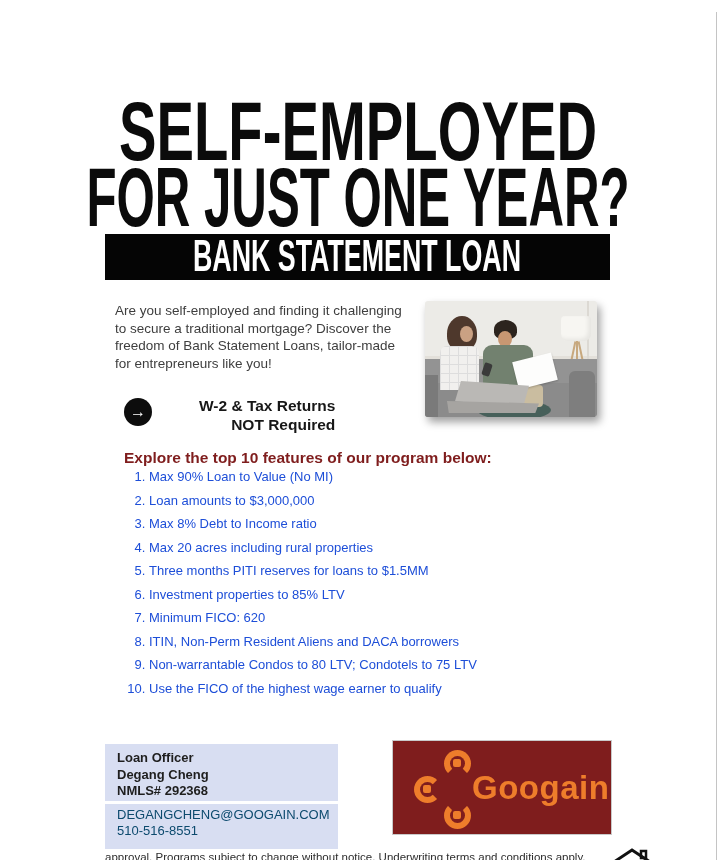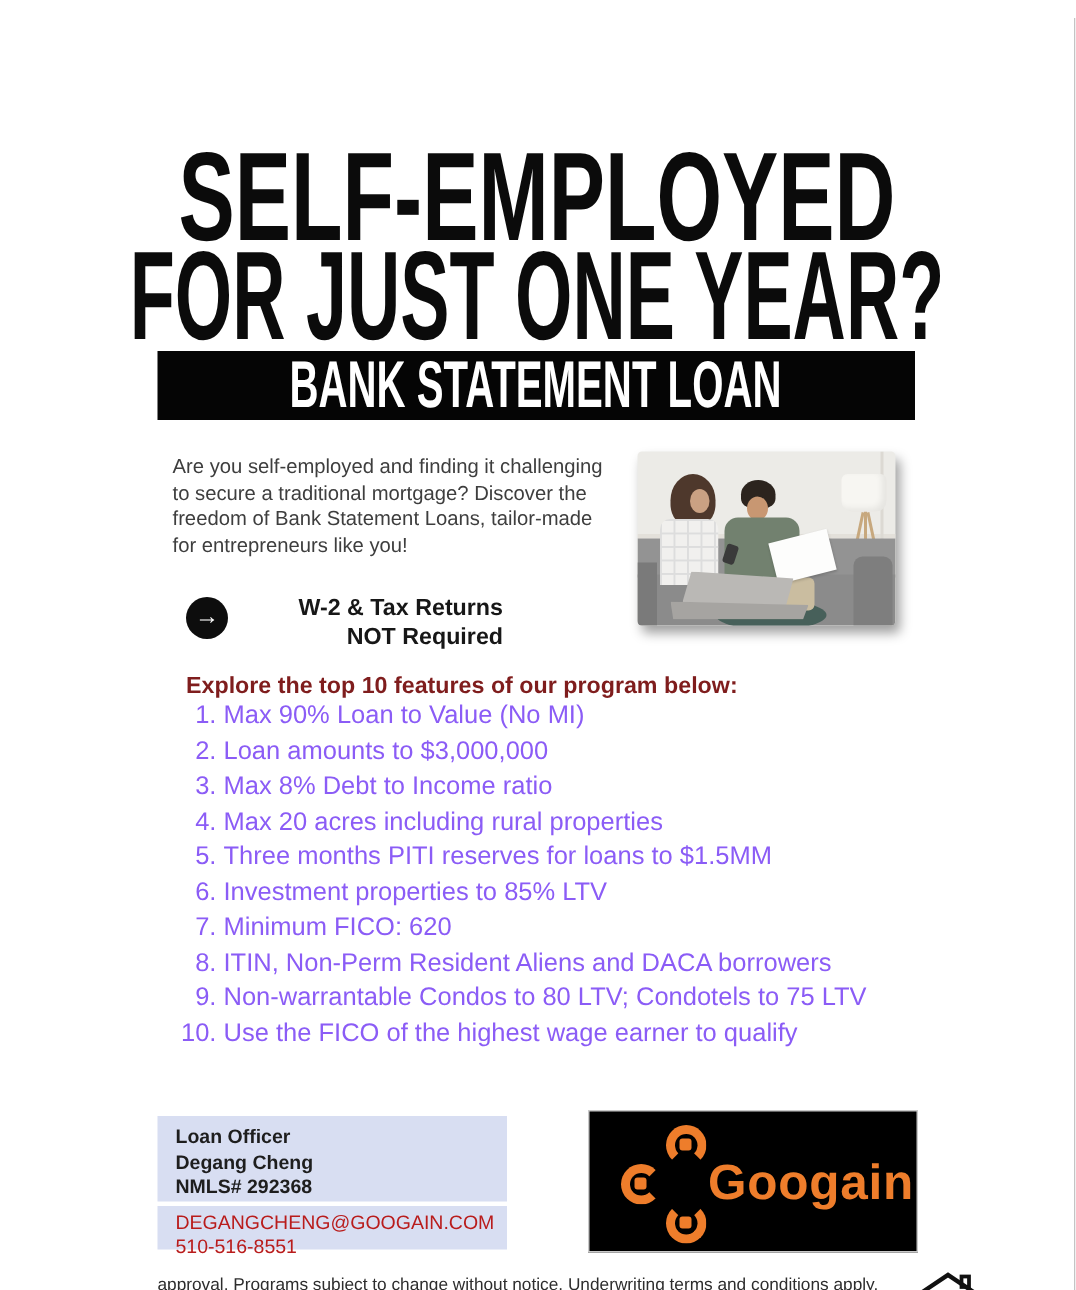--- a/index.html
+++ b/index.html
@@ -57,36 +57,36 @@
   .callout { position:absolute; left:124px; top:384px; display:flex; align-items:flex-start; }
   .arrow-circle {
     width:28px; height:28px; border-radius:50%; background:#0d0d0d; color:#ffffff;
     display:flex; align-items:center; justify-content:center;
     font-size:16px; font-weight:700; flex:0 0 auto; margin-top:2px;
   }
   .callout-text { margin-left:47px; font-size:15.5px; font-weight:700; color:#171717; line-height:19px;text-align:right; }
   
   .features-heading { position:absolute; left:124px; top:437px; font-size:15.5px; font-weight:700; color:#7f1d1d; }
   .features-list { position:absolute; left:105px; top:458px; width:480px; padding-left:44px; }
-  .features-list li { font-size:17px; color:#8b5cf6; line-height:14px; margin-bottom:9.5px; }
+  .features-list li { font-size:13px; color:#1d4ed8; line-height:14px; margin-bottom:9.5px; }
   
   .contact-card1 {
     position:absolute; left:105px; top:732px; width:233px; height:57px;
     background:#d8def2; padding:6px 0 0 12px;
     font-size:13px; font-weight:700; color:#1e1e1e; line-height:16.5px;
   }
   .contact-card2 {
-    position:absolute; left:105px; top:792px; width:233px; height:29px;
+    position:absolute; left:105px; top:792px; width:233px; height:45px;
     background:#d8def2; padding:3px 0 0 12px;
-    font-size:13px; color:#b91c1c; line-height:16px;
+    font-size:13px; color:#0c4a6e; line-height:16px;
   }
   
   .logo-box {
     position:absolute; left:392px; top:728px; width:220px; height:95px;
-    background:#000000; border:1px solid #c9c9c9;
+    background:#7f1d1d; border:1px solid #c9c9c9;
   }
   .ring { position:absolute; width:27px; height:27px; border:6px solid #ee7d2b; border-radius:50%; }
   .ring-top { left:51px; top:9px; border-bottom-color:transparent; }
   .ring-left { left:21px; top:35px; border-right-color:transparent; }
   .ring-bottom { left:51px; top:61px; border-top-color:transparent; }
   .sq { position:absolute; width:8px; height:8px; background:#ee7d2b; border-radius:2px; }
   .sq-top { left:60px; top:18px; }
   .sq-left { left:30px; top:44px; }
   .sq-bottom { left:60px; top:70px; }
   .logo-word { position:absolute; left:79px; top:28px; font-size:33px; font-weight:700; color:#ee7d2b; letter-spacing:0.5px; }

